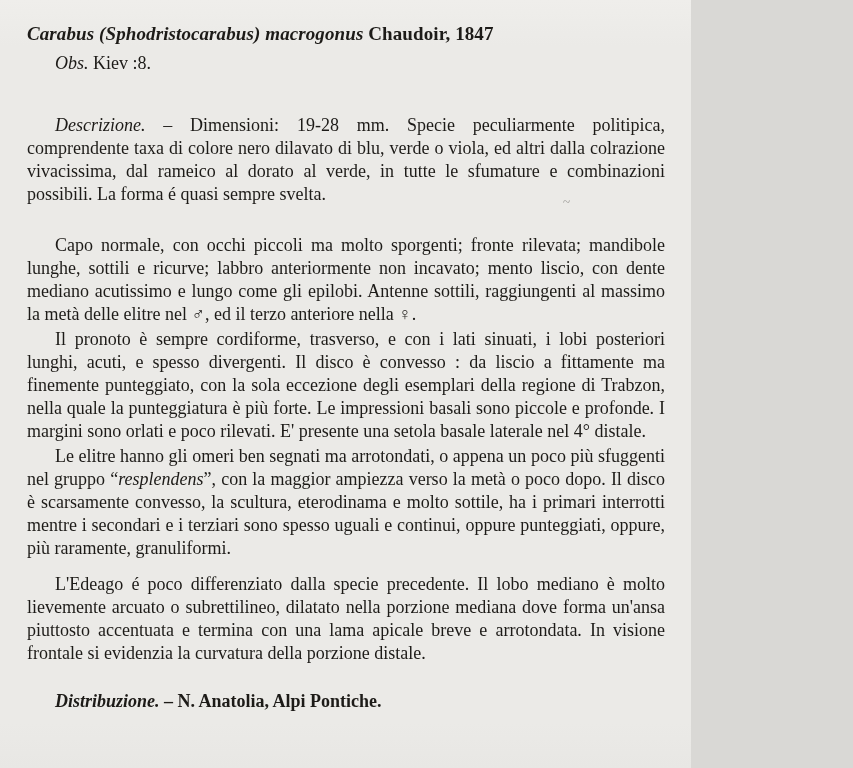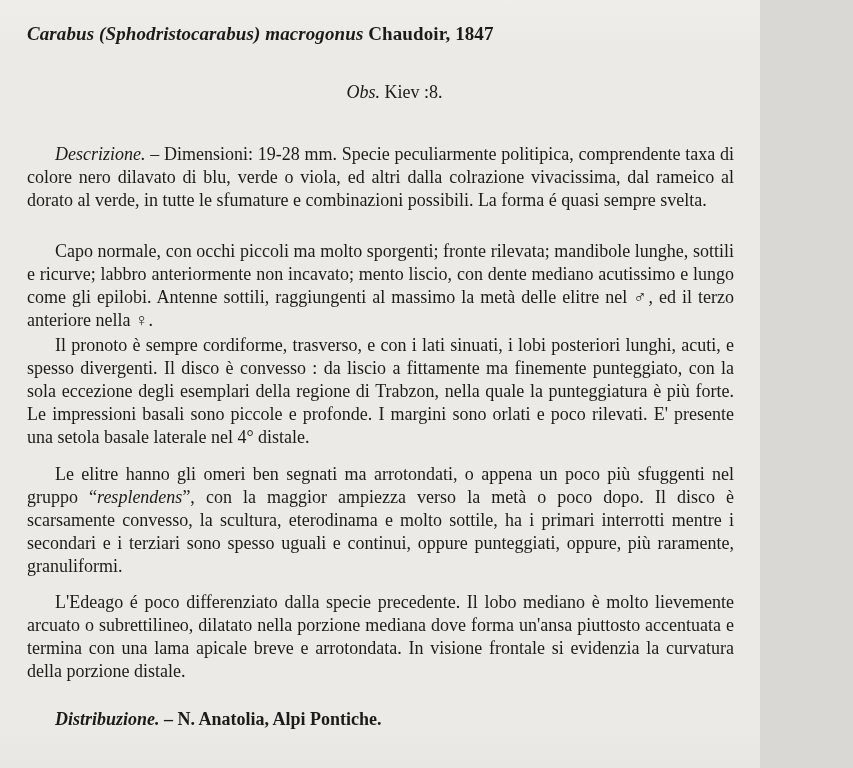--- a/index.html
+++ b/index.html
@@ -2,21 +2,21 @@
 <html><head>
 <meta charset="utf-8">
 <style>
   html, body {
     margin: 0;
     padding: 0;
     background: #d9d8d5;
   }
   .page {
     position: relative;
-    width: 760px;
+    width: 691px;
     height: 768px;
     box-sizing: border-box;
     padding: 13px 26px 0 27px;
     background: linear-gradient(180deg, #efeeeb 0%, #ebeae7 6%, #ebeae7 94%, #e8e7e4 100%);
     color: #1d1b18;
     font-family: "Liberation Serif", "DejaVu Serif", serif;
     font-size: 18px;
     line-height: 23px;
     overflow: hidden;
     -webkit-font-smoothing: antialiased;
@@ -29,25 +29,25 @@
     letter-spacing: 0.1px;
   }
   .title .species {
     font-style: italic;
   }
   p {
     margin: 0;
     text-align: justify;
     text-indent: 28px;
   }
-  .obs       { margin-top: 36px; text-align: center; }
+  .obs       { margin-top: 7px; text-align: left; }
   .p-descr   { margin-top: 39px; }
   .p-capo    { margin-top: 28px; }
   .p-pronoto { margin-top: 2px; }
-  .p-elitre  { margin-top: 14px;  }
+  .p-elitre  { margin-top: 2px;  }
   .p-edeago  { margin-top: 13px; }
   .p-distr   { margin-top: 25px; text-align: left; font-weight: bold; }
   i { font-style: italic; }
   .artifact {
     position: absolute;
     left: 563px;
     top: 190px;
     font-size: 13px;
     color: rgba(80, 78, 74, 0.55);
     pointer-events: none;

